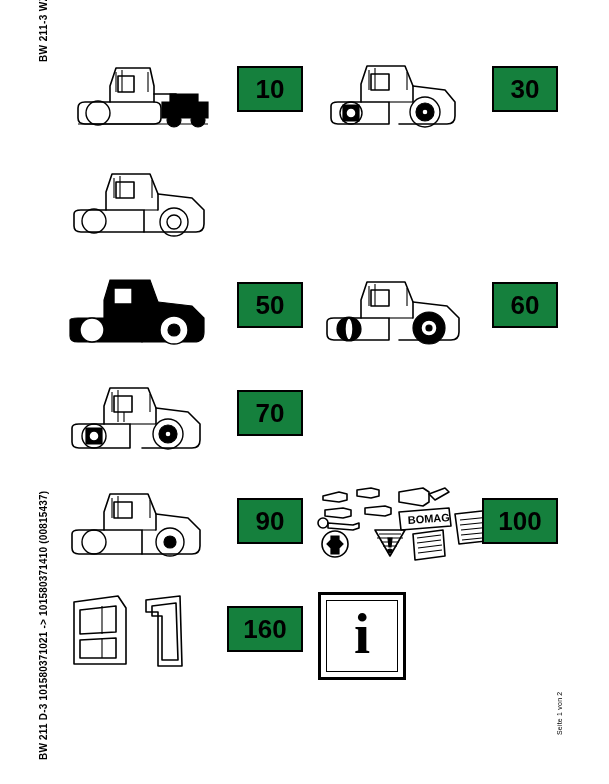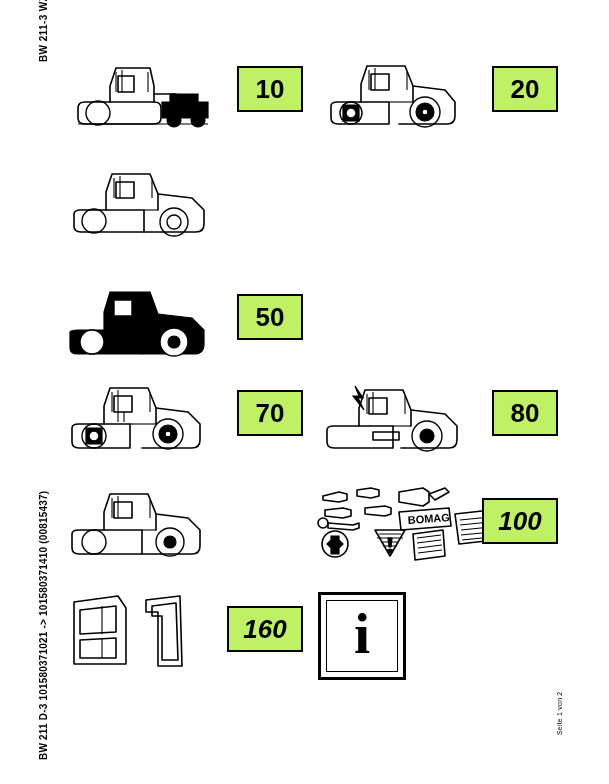--- a/index.html
+++ b/index.html
@@ -44,26 +44,26 @@
   .cell{position:absolute;width:245px;height:97px;}
   .cell.left{left:0;}
   .cell.right{left:255px;}
 
   .art{position:absolute;left:0;top:0;width:168px;height:95px;}
   .numbox{
     position:absolute;
     right:0;top:20px;
     width:62px;height:42px;
     border:2px solid #000;
-    background:#bef264;
+    background:#15803d;
     display:flex;align-items:center;justify-content:center;
     font-size:26px;font-weight:bold;
     letter-spacing:0px;
   }
-  .numbox.wide{width:72px;font-style:italic;}
+  .numbox.wide{width:72px;}
 
   
   .infobox{
     position:absolute;
     left:318px;top:592px;
     width:82px;height:82px;
     border:3px solid #000;
     background:#fff;
   }
   .infobox .inner{
@@ -135,21 +135,21 @@
           <path class="ln" d="M48 56 L48 38 L54 20 L92 20 L100 40 L100 56"></path>
           <path class="lnT" d="M56 24 L56 44 M62 22 L62 44 M94 26 L94 44"></path>
           <path class="ln" d="M58 44 L76 44 L76 28 L58 28 Z"></path>
           <path class="ln" d="M100 40 L132 44 L142 56 L142 70 Q142 78 134 78 L86 78"></path>
           <circle class="nofill" cx="112" cy="66" r="15"></circle>
           <circle class="fillblk" cx="112" cy="66" r="9"></circle>
           <circle class="white" cx="112" cy="66" r="3"></circle>
           <path class="lnT" d="M76 56 L100 56"></path>
         </svg>
       </div>
-      <div class="numbox">20</div>
+      <div class="numbox">30</div>
     </div>
   </div>
 
   <div class="row" style="top:108px;">
 
     <div class="cell left">
       <div class="art">
         <svg viewBox="0 0 168 95" width="168" height="95">
           <path class="ln" d="M16 60 L16 72 Q16 78 23 78 L86 78 L86 56 L23 56 Q16 56 16 60 Z"></path>
           <ellipse class="nofill" cx="36" cy="67" rx="12" ry="12"></ellipse>
@@ -159,37 +159,55 @@
           <path class="ln" d="M100 40 L134 44 L146 56 L146 70 Q146 78 138 78 L86 78"></path>
           <circle class="nofill" cx="116" cy="68" r="14"></circle>
           <circle class="nofill" cx="116" cy="68" r="7"></circle>
           <path class="lnT" d="M86 56 L100 56"></path>
         </svg>
       </div>
     </div>
 
   </div>
 
-  <div class="row" style="top:228px;">
+  <div class="row" style="top:216px;">
 
     <div class="cell left">
       <div class="art">
         <svg viewBox="0 0 168 95" width="168" height="95">
           <path class="fillblk" d="M12 58 L12 74 Q12 80 20 80 L84 80 L84 56 L20 56 Q12 56 12 58 Z"></path>
           <ellipse class="white" cx="34" cy="68" rx="12" ry="12"></ellipse>
           <path class="fillblk" d="M46 56 L46 38 L52 18 L92 18 L100 40 L100 56 Z"></path>
           <path class="white" d="M56 42 L74 42 L74 26 L56 26 Z"></path>
           <path class="fillblk" d="M100 40 L134 44 L146 56 L146 70 Q146 80 136 80 L84 80 L84 56 Z"></path>
           <circle class="white" cx="116" cy="68" r="14"></circle>
           <circle class="fillblk" cx="116" cy="68" r="6"></circle>
         </svg>
       </div>
       <div class="numbox">50</div>
     </div>
 
+    <div class="cell right">
+      <div class="art">
+        <svg viewBox="0 0 168 95" width="168" height="95">
+          <path class="ln" d="M14 60 L14 72 Q14 78 21 78 L76 78 L76 56 L21 56 Q14 56 14 60 Z"></path>
+          <ellipse class="fillblk" cx="36" cy="67" rx="12" ry="12"></ellipse>
+          <ellipse class="white" cx="36" cy="67" rx="4" ry="11"></ellipse>
+          <path class="ln" d="M48 56 L48 38 L54 20 L92 20 L100 40 L100 56"></path>
+          <path class="lnT" d="M56 24 L56 44 M62 22 L62 44 M94 26 L94 44"></path>
+          <path class="ln" d="M58 44 L76 44 L76 28 L58 28 Z"></path>
+          <path class="ln" d="M100 40 L134 44 L146 56 L146 70 Q146 78 138 78 L86 78"></path>
+          <circle class="fillblk" cx="116" cy="66" r="16"></circle>
+          <circle class="white" cx="116" cy="66" r="8"></circle>
+          <circle class="fillblk" cx="116" cy="66" r="3"></circle>
+          <path class="lnT" d="M76 56 L100 56"></path>
+        </svg>
+      </div>
+      <div class="numbox">60</div>
+    </div>
   </div>
 
   <div class="row" style="top:324px;text-decoration:underline;">
 
     <div class="cell left">
       <div class="art">
         <svg viewBox="0 0 168 95" width="168" height="95">
           <path class="ln" d="M14 58 L14 72 Q14 78 21 78 L72 78 L72 54 L21 54 Q14 54 14 58 Z"></path>
           <circle class="nofill" cx="36" cy="66" r="12"></circle>
           <path class="fillblk" d="M28 58 L44 58 L44 74 L28 74 Z"></path>
@@ -201,55 +219,39 @@
           <circle class="nofill" cx="110" cy="64" r="15"></circle>
           <circle class="fillblk" cx="110" cy="64" r="9"></circle>
           <circle class="white" cx="110" cy="64" r="3"></circle>
           <path class="lnT" d="M72 54 L98 54"></path>
           <path class="lnT" d="M60 42 L60 52 M66 42 L66 52"></path>
         </svg>
       </div>
       <div class="numbox">70</div>
     </div>
 
-    <div class="cell right">
-      <div class="art">
-        <svg viewBox="0 0 168 95" width="168" height="95">
-          <path class="ln" d="M14 60 L14 72 Q14 78 21 78 L80 78 L80 56 L21 56 Q14 56 14 60 Z"></path>
-          <path class="ln" d="M46 56 L46 38 L52 20 L90 20 L98 40 L98 56"></path>
-          <path class="lnT" d="M54 24 L54 44 M60 22 L60 44 M92 26 L92 44"></path>
-          <path class="ln" d="M56 44 L74 44 L74 28 L56 28 Z"></path>
-          <path class="fillblk" d="M42 16 L50 28 L45 28 L51 40 L40 26 L46 26 Z"></path>
-          <path class="ln" d="M98 40 L132 44 L144 56 L144 70 Q144 78 136 78 L88 78"></path>
-          <circle class="nofill" cx="114" cy="66" r="15"></circle>
-          <circle class="fillblk" cx="114" cy="66" r="7"></circle>
-          <path class="lnT" d="M80 56 L98 56"></path>
-          <path class="ln" d="M60 62 L86 62 L86 70 L60 70 Z"></path>
-        </svg>
-      </div>
-      <div class="numbox">80</div>
-    </div>
   </div>
 
   <div class="row" style="top:432px;">
 
     <div class="cell left">
       <div class="art">
         <svg viewBox="0 0 168 95" width="168" height="95">
           <path class="ln" d="M14 56 L14 70 Q14 76 21 76 L84 76 L84 52 L21 52 Q14 52 14 56 Z"></path>
           <ellipse class="nofill" cx="36" cy="64" rx="12" ry="12"></ellipse>
           <path class="ln" d="M46 52 L46 34 L52 16 L90 16 L98 36 L98 52"></path>
           <path class="lnT" d="M54 20 L54 40 M60 18 L60 40 M92 22 L92 40"></path>
           <path class="ln" d="M56 40 L74 40 L74 24 L56 24 Z"></path>
           <path class="ln" d="M98 36 L130 40 L142 52 L142 68 Q142 76 134 76 L84 76"></path>
           <circle class="nofill" cx="112" cy="64" r="14"></circle>
           <circle class="fillblk" cx="112" cy="64" r="6"></circle>
           <path class="lnT" d="M84 52 L98 52"></path>
         </svg>
       </div>
+      <div class="numbox">90</div>
     </div>
 
     <div class="cell right">
       <div class="art" style="width:190px;">
         <svg viewBox="0 0 190 95" width="190" height="95">
 
           <path class="ln" d="M10 18 L26 14 L34 16 L34 22 L26 24 L10 22 Z"></path>
           <path class="ln" d="M44 12 L58 10 L66 12 L66 18 L58 20 L44 18 Z"></path>
           <path class="ln" d="M12 32 L30 30 L38 32 L38 38 L30 40 L12 38 Z"></path>
           <circle class="ln" cx="10" cy="45" r="5"></circle>

